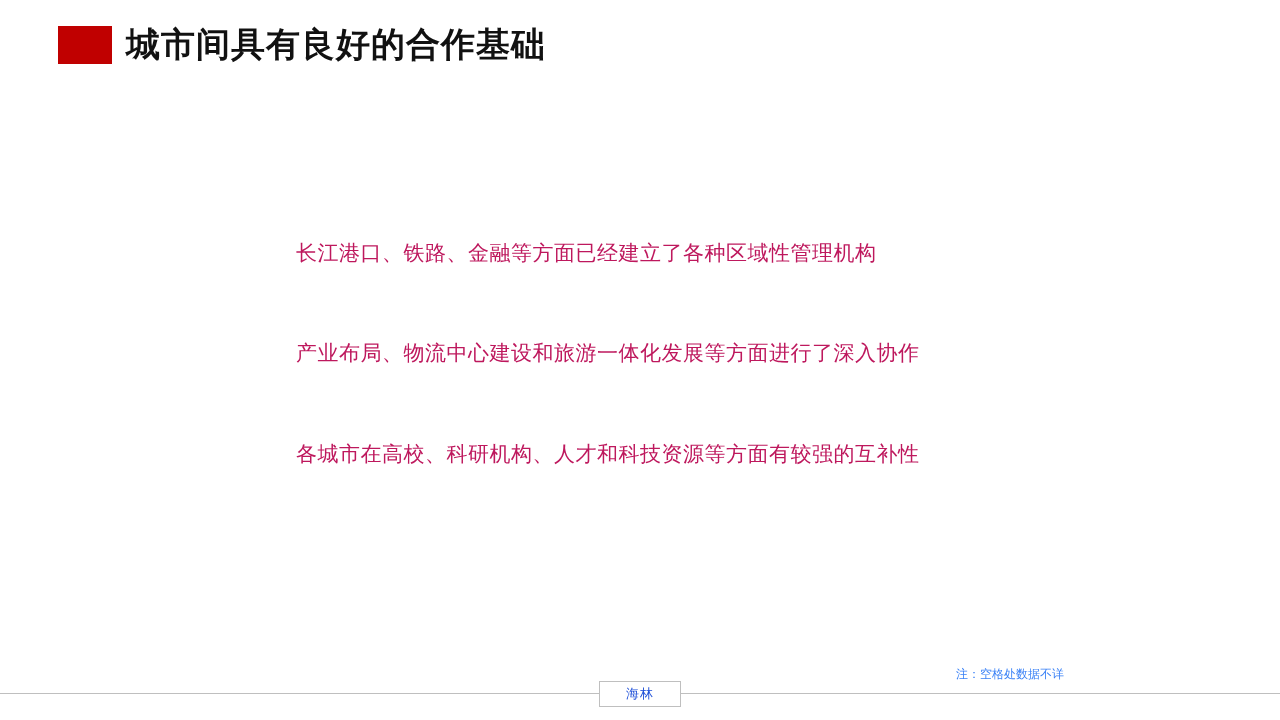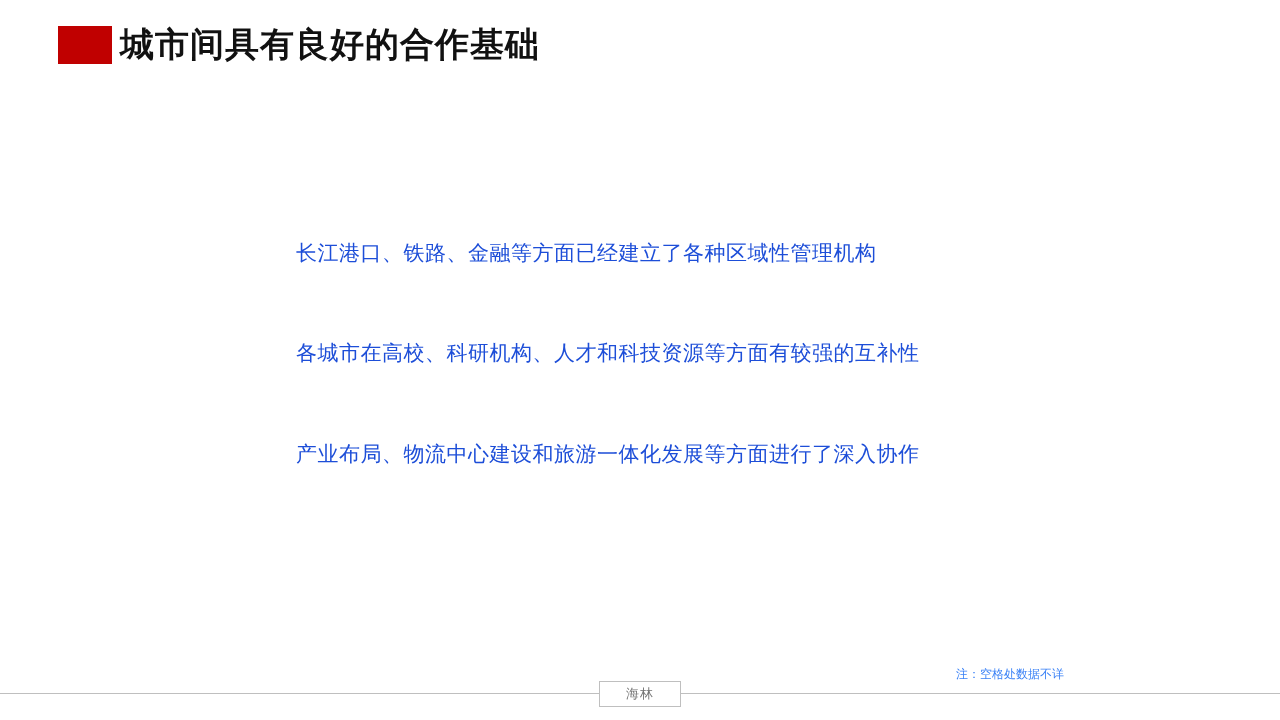--- a/index.html
+++ b/index.html
@@ -29,39 +29,39 @@
     display: flex;
     align-items: center;
   }
   .title-marker {
     width: 54px;
     height: 38px;
     background: #c00000;
     flex: 0 0 auto;
   }
   .title-text {
-    margin-left: 8px;
+    margin-left: 14px;
     font-size: 34px;
     font-weight: bold;
     color: #111111;
     letter-spacing: 1px;
     line-height: 1.1;
     white-space: nowrap;
   }
 
   
   .body-block {
     position: absolute;
     left: 296px;
     top: 238px;
     width: 760px;
   }
   .body-line {
     font-size: 21px;
-    color: #1d4ed8;
+    color: #be185d;
     line-height: 1.4;
     letter-spacing: 0.5px;
     white-space: nowrap;
   }
   .body-line + .body-line {
     margin-top: 71px;
   }
 
   
   .footnote {
@@ -96,38 +96,38 @@
     height: 26px;
     border: 1px solid #bfbfbf;
     background: #ffffff;
     display: flex;
     align-items: center;
     justify-content: center;
     box-sizing: border-box;
   }
   .footer-badge-text {
     font-size: 13px;
-    color: #737373;
+    color: #1d4ed8;
     letter-spacing: 1px;
   }
 </style>
 </head>
 <body>
 
 <div class="slide">
 
   <div class="title-row">
     <div class="title-marker"></div>
     <div class="title-text">城市间具有良好的合作基础</div>
   </div>
 
   <div class="body-block">
     <div class="body-line">长江港口、铁路、金融等方面已经建立了各种区域性管理机构</div>
+    <div class="body-line">产业布局、物流中心建设和旅游一体化发展等方面进行了深入协作</div>
     <div class="body-line">各城市在高校、科研机构、人才和科技资源等方面有较强的互补性</div>
-    <div class="body-line">产业布局、物流中心建设和旅游一体化发展等方面进行了深入协作</div>
   </div>
 
   <div class="footnote">注：空格处数据不详</div>
 
   <div class="footer-rule-left"></div>
   <div class="footer-rule-right"></div>
 
   <div class="footer-badge">
     <span class="footer-badge-text">海林</span>
   </div>

